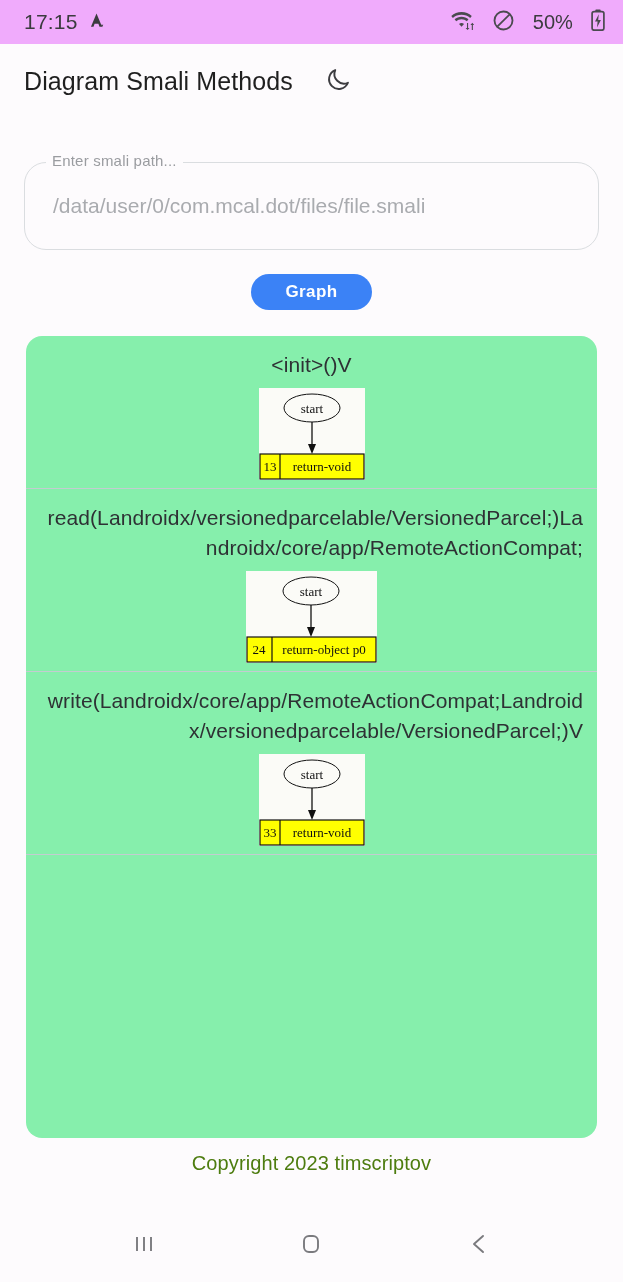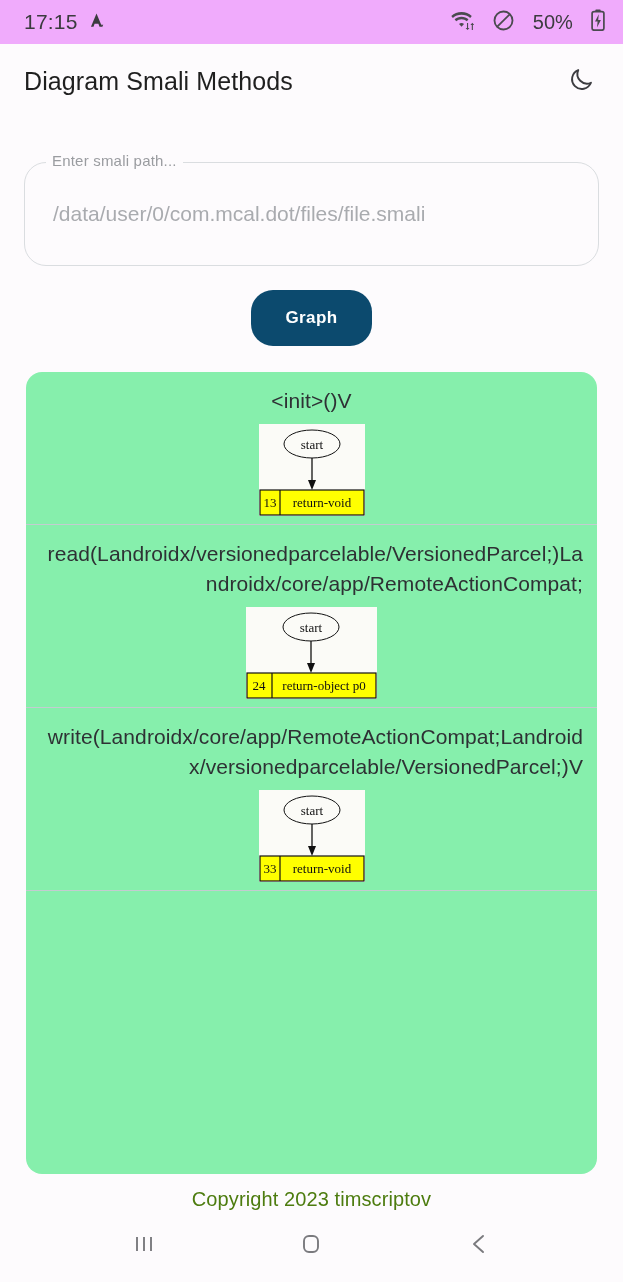--- a/index.html
+++ b/index.html
@@ -47,21 +47,20 @@
     color: #3b3b3f;
     letter-spacing: 0.1px;
   }
   .ico { display: block; }
 
   
   .app-bar {
     height: 74px;
     display: flex;
     align-items: center;
-    justify-content: space-between;
     padding: 0 20px 0 24px;
     box-sizing: border-box;
     gap: 24px;
   }
   .app-title {
     font-size: 25px;
     color: #1f1f1f;
     letter-spacing: 0.1px;
     white-space: nowrap;
   }
@@ -71,21 +70,21 @@
     display: flex;
     align-items: center;
     justify-content: center;
     cursor: pointer;
   }
 
   
   .field-wrap {
     margin: 44px 24px 12px 24px;
     position: relative;
-    height: 104px;
+    height: 88px;
   }
   .field-box {
     position: absolute;
     inset: 0;
     border: 1.4px solid #dadde0;
     border-radius: 22px;
     box-sizing: border-box;
     background: transparent;
   }
   .field-label {
@@ -115,26 +114,26 @@
     color: #a9abaf;
   }
 
   
   .btn-row {
     display: flex;
     justify-content: center;
     margin-top: 24px;
   }
   .graph-btn {
-    background: #0c4a6e;
+    background: #3b82f6;
     color: #ffffff;
     border: 0;
     border-radius: 22px;
     padding: 0 34px;
-    height: 56px;
+    height: 36px;
     min-width: 120px;
     font-family: "Liberation Sans", sans-serif;
     font-size: 17px;
     font-weight: bold;
     letter-spacing: 0.4px;
     cursor: pointer;
   }
 
   
   .result-card {

